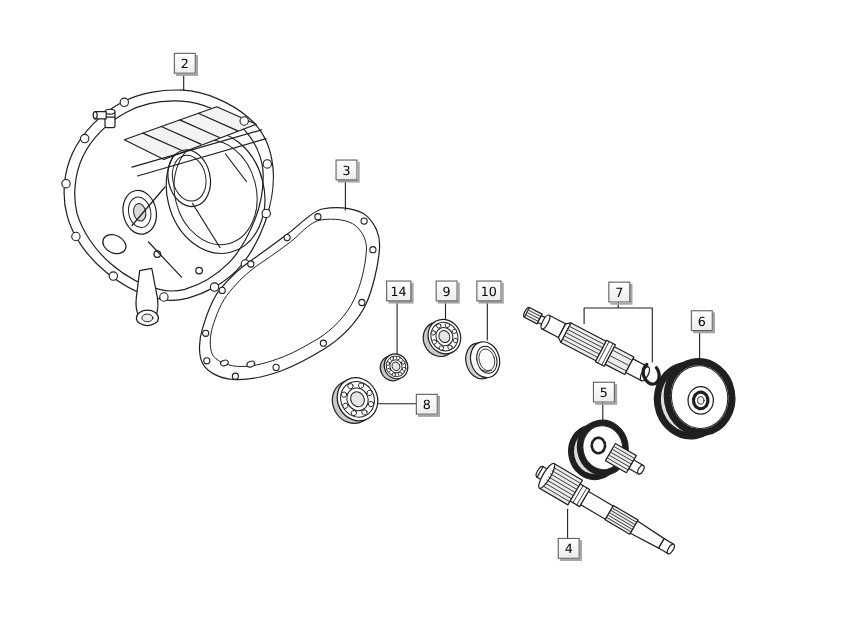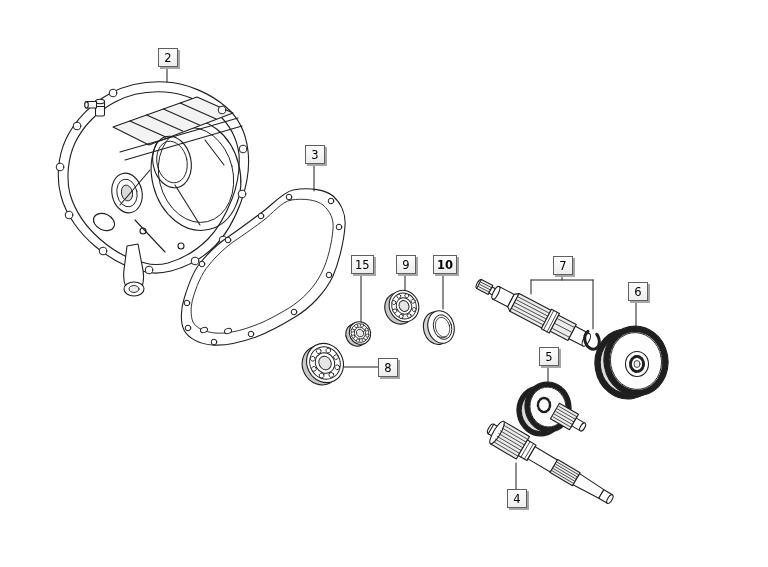--- a/index.html
+++ b/index.html
@@ -293,22 +293,22 @@
     <line x1="344" y1="367" x2="378" y2="367"></line>
     <path d="M562,275 L562,280 M531,280 L593,280 M531,280 L531,294 M593,280 L593,329" fill="none"></path>
     <line x1="636" y1="301" x2="636" y2="327"></line>
     <line x1="548" y1="366" x2="548" y2="382"></line>
     <line x1="516" y1="489" x2="516" y2="463"></line>
   </g>
 </svg>
 
   <div class="callout" style="left:158px;top:48px;"><span>2</span></div>
   <div class="callout" style="left:305px;top:145px;"><span>3</span></div>
-  <div class="callout" style="left:351px;top:255px;"><span>15</span></div>
+  <div class="callout" style="left:351px;top:255px;"><span>14</span></div>
   <div class="callout" style="left:396px;top:255px;"><span>9</span></div>
-  <div class="callout" style="left:433px;top:255px;font-weight:bold;"><span>10</span></div>
+  <div class="callout" style="left:433px;top:255px;"><span>10</span></div>
   <div class="callout" style="left:378px;top:358px;"><span>8</span></div>
   <div class="callout" style="left:553px;top:256px;"><span>7</span></div>
   <div class="callout" style="left:628px;top:282px;"><span>6</span></div>
   <div class="callout" style="left:539px;top:347px;"><span>5</span></div>
   <div class="callout" style="left:507px;top:489px;"><span>4</span></div>
 
 </div>
 
 </body></html>

